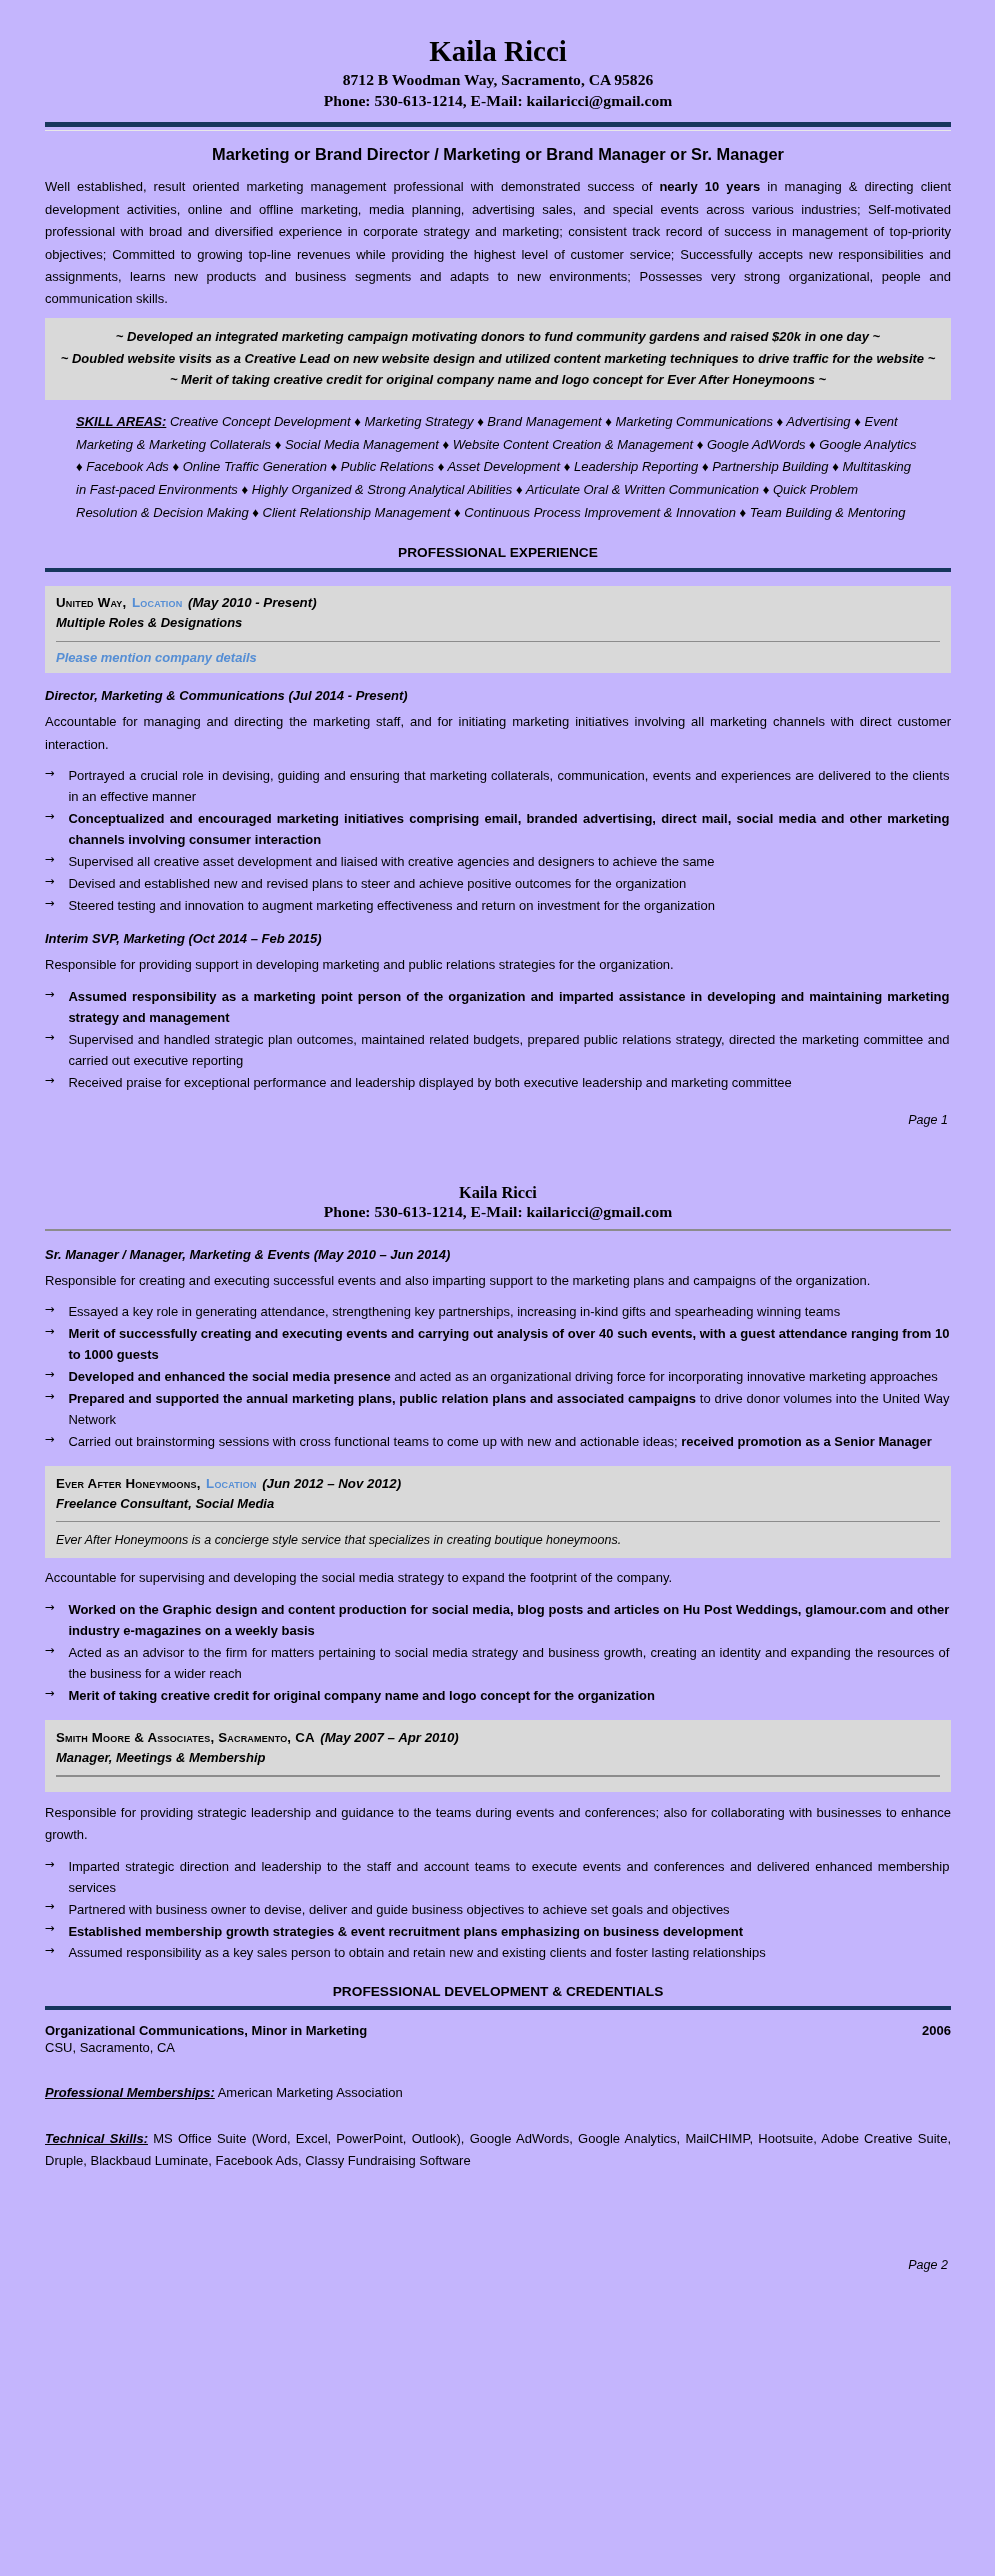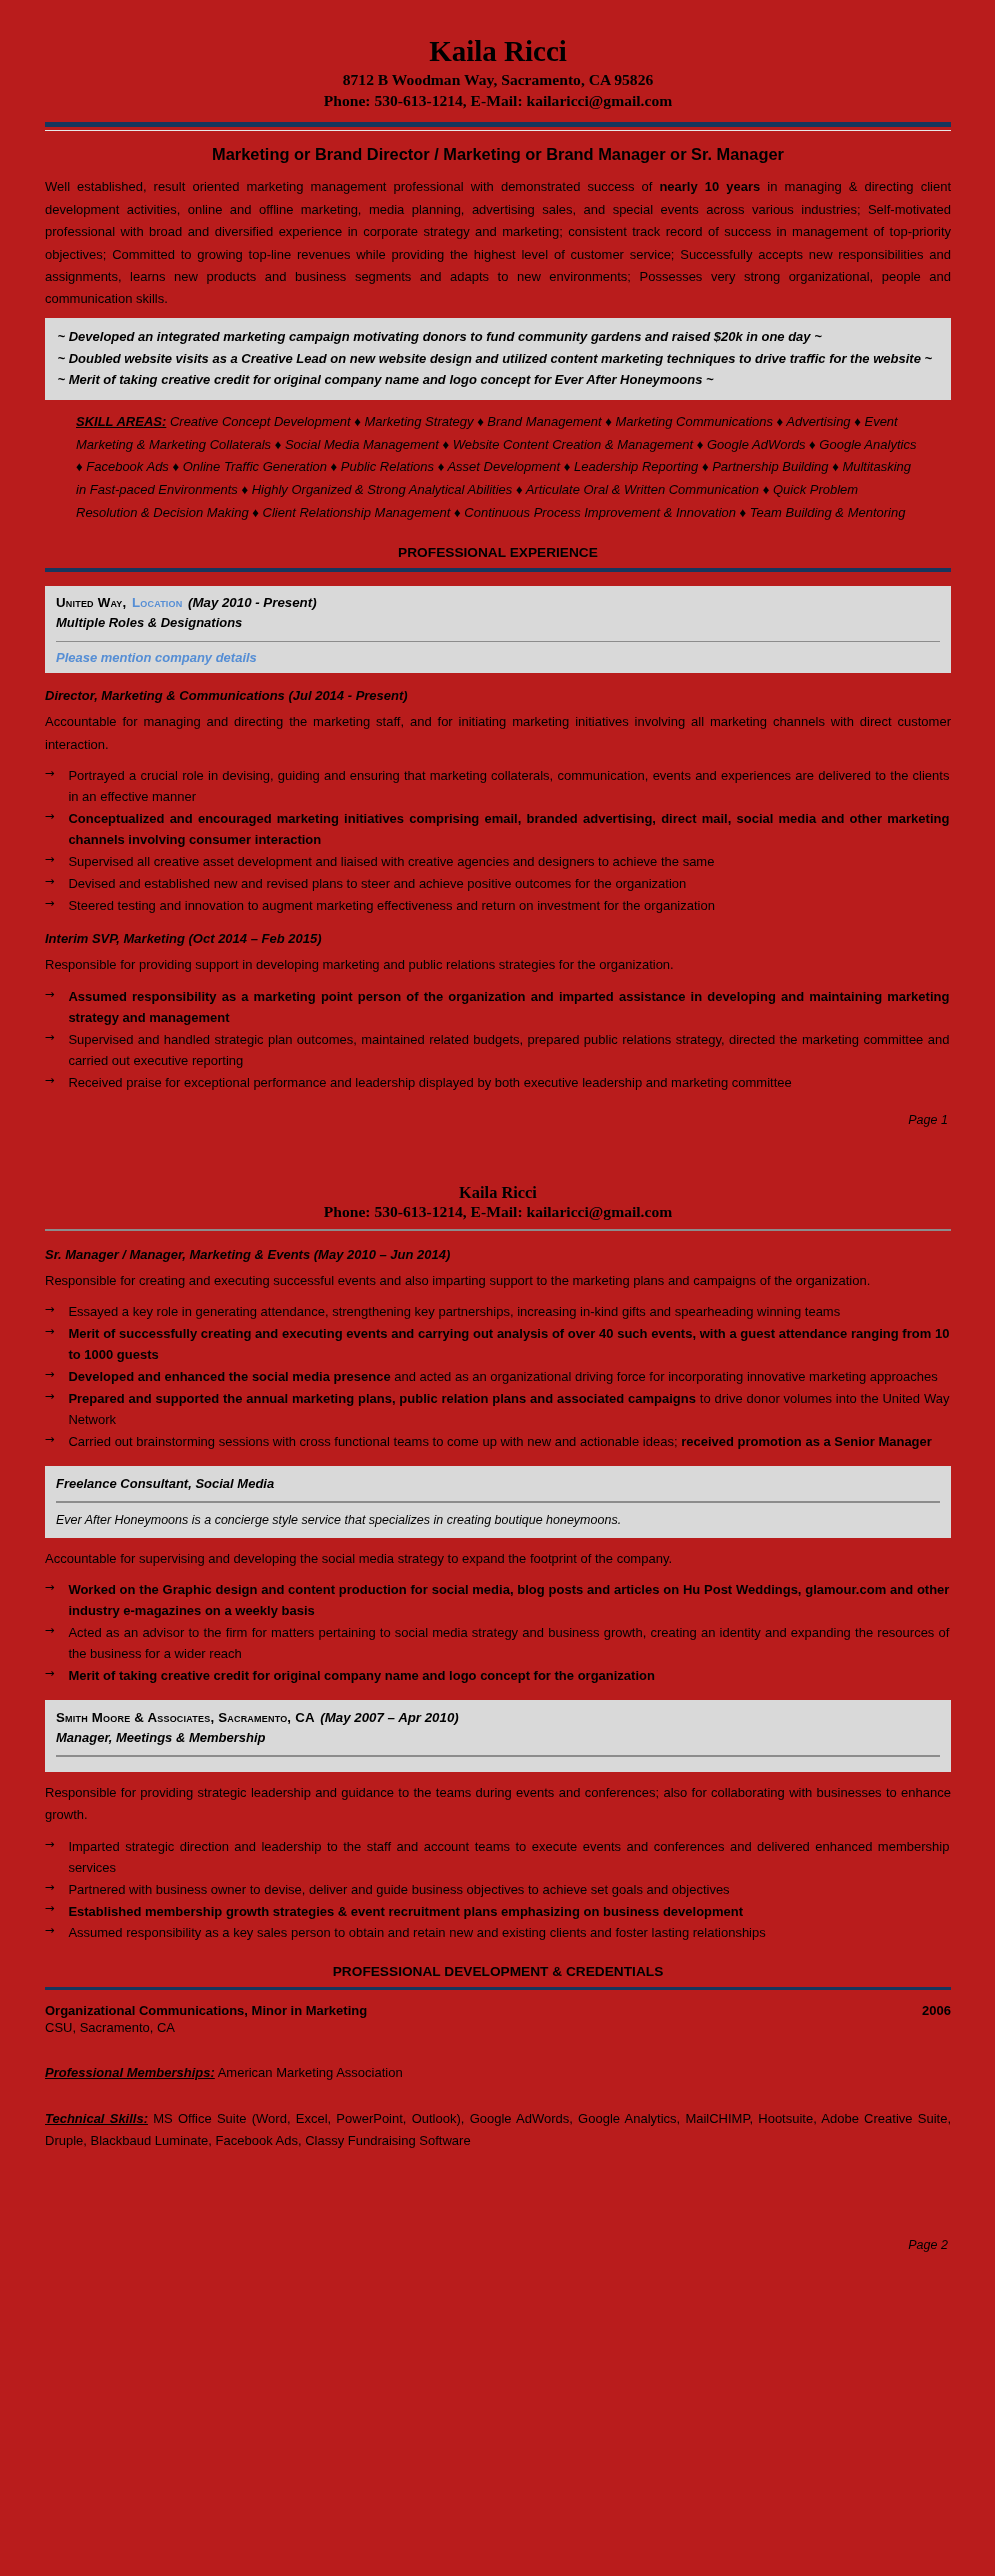--- a/index.html
+++ b/index.html
@@ -1,37 +1,37 @@
 <!DOCTYPE html>
 <html style="font-size:12.5px"><head>
 <meta charset="utf-8">
 <style>
   * { box-sizing: border-box; margin: 0; padding: 0; }
   html, body { background: #ffffff; }
   body { font-family: "Liberation Sans", sans-serif; color: #000; }
   .sheet {
-    width: 996px; min-height: 2576px; margin: 0 auto; background: #b91c1c;
+    width: 996px; min-height: 2576px; margin: 0 auto; background: #c4b5fd;
     padding: 33px 45px 23.4px 45px;
   }
   
   .name-main {
     font-family: "Liberation Serif", serif; font-weight: bold;
     font-size: 29px; text-align: center; line-height: 1.25;
   }
   .addr, .contact {
     font-family: "Liberation Serif", serif; font-weight: bold;
     font-size: 15.6px; text-align: center; line-height: 1.35;
   }
   .navy-rule { border: 0; height: 4.7px; background: #17365d; margin: 11px 0 3.1px 0; }
   .thin-shadow { border: 0; height: 0.8px; background: #e8e8e8; margin: 0 0 7.8px 0; }
   .target-title { font-size: 16.4px; font-weight: bold; text-align: center; margin: 14px 0 12.5px 0; }
   .para { font-size: 13px; line-height: 1.72; text-align: justify; }
   
   .hl-box { background: #d9d9d9; padding: 7.8px 12.5px 9.4px 12.5px; margin: 7.8px 0 11px 0; }
-  .hl-line { font-size: 13px; font-weight: bold; font-style: italic; text-align: left; line-height: 1.65; }
+  .hl-line { font-size: 13px; font-weight: bold; font-style: italic; text-align: center; line-height: 1.65; }
   
   .skills { font-size: 13px; font-style: italic; text-align: left; line-height: 1.75; margin: 4.7px 31px 3.1px 31px; }
   .skills .lbl { font-weight: bold; text-decoration: underline; }
   
   .sec-head { font-size: 13.7px; font-weight: bold; text-align: center; margin-top: 20.3px; }
   .sec-rule { border: 0; height: 3.9px; background: #17365d; margin: 7.8px 0 4.7px 0; }
   
   .co-box { background: #d9d9d9; padding: 7.8px 11px 7.8px 11px; margin: 14px 0 9.4px 0; }
   .co-line { font-size: 13.3px; font-weight: bold; line-height: 1.5; }
   .co-name, .co-loc { font-variant: small-caps; letter-spacing: 0.2px; }
@@ -165,20 +165,23 @@
         <span class="arrow">→</span>
         <span class="btext"><b>Prepared and supported the annual marketing plans, public relation plans and associated campaigns</b><span> to drive donor volumes into the United Way Network</span></span>
       </div>
       <div class="bullet">
         <span class="arrow">→</span>
         <span class="btext"><span>Carried out brainstorming sessions with cross functional teams to come up with new and actionable ideas; </span><b>received promotion as a Senior Manager</b></span>
       </div>
     </div>
 
   <div class="co-box">
+    <div class="co-line">
+      <span class="co-name">Ever After Honeymoons,</span><span class="co-loc">Location</span><span class="co-dates">(Jun 2012 – Nov 2012)</span>
+    </div>
     <div class="co-sub">Freelance Consultant, Social Media</div>
     <hr class="co-div">
     <div class="co-blurb">Ever After Honeymoons is a concierge style service that specializes in creating boutique honeymoons.</div>
   </div>
 
   <div class="para role-intro"><span>Accountable for supervising and developing the social media strategy to expand the footprint of the company.</span></div>
   <div class="bullets">
       <div class="bullet">
         <span class="arrow">→</span>
         <span class="btext"><b>Worked on the Graphic design and content production for social media, blog posts and articles on Hu Post Weddings, glamour.com and other industry e-magazines on a weekly basis</b></span>

